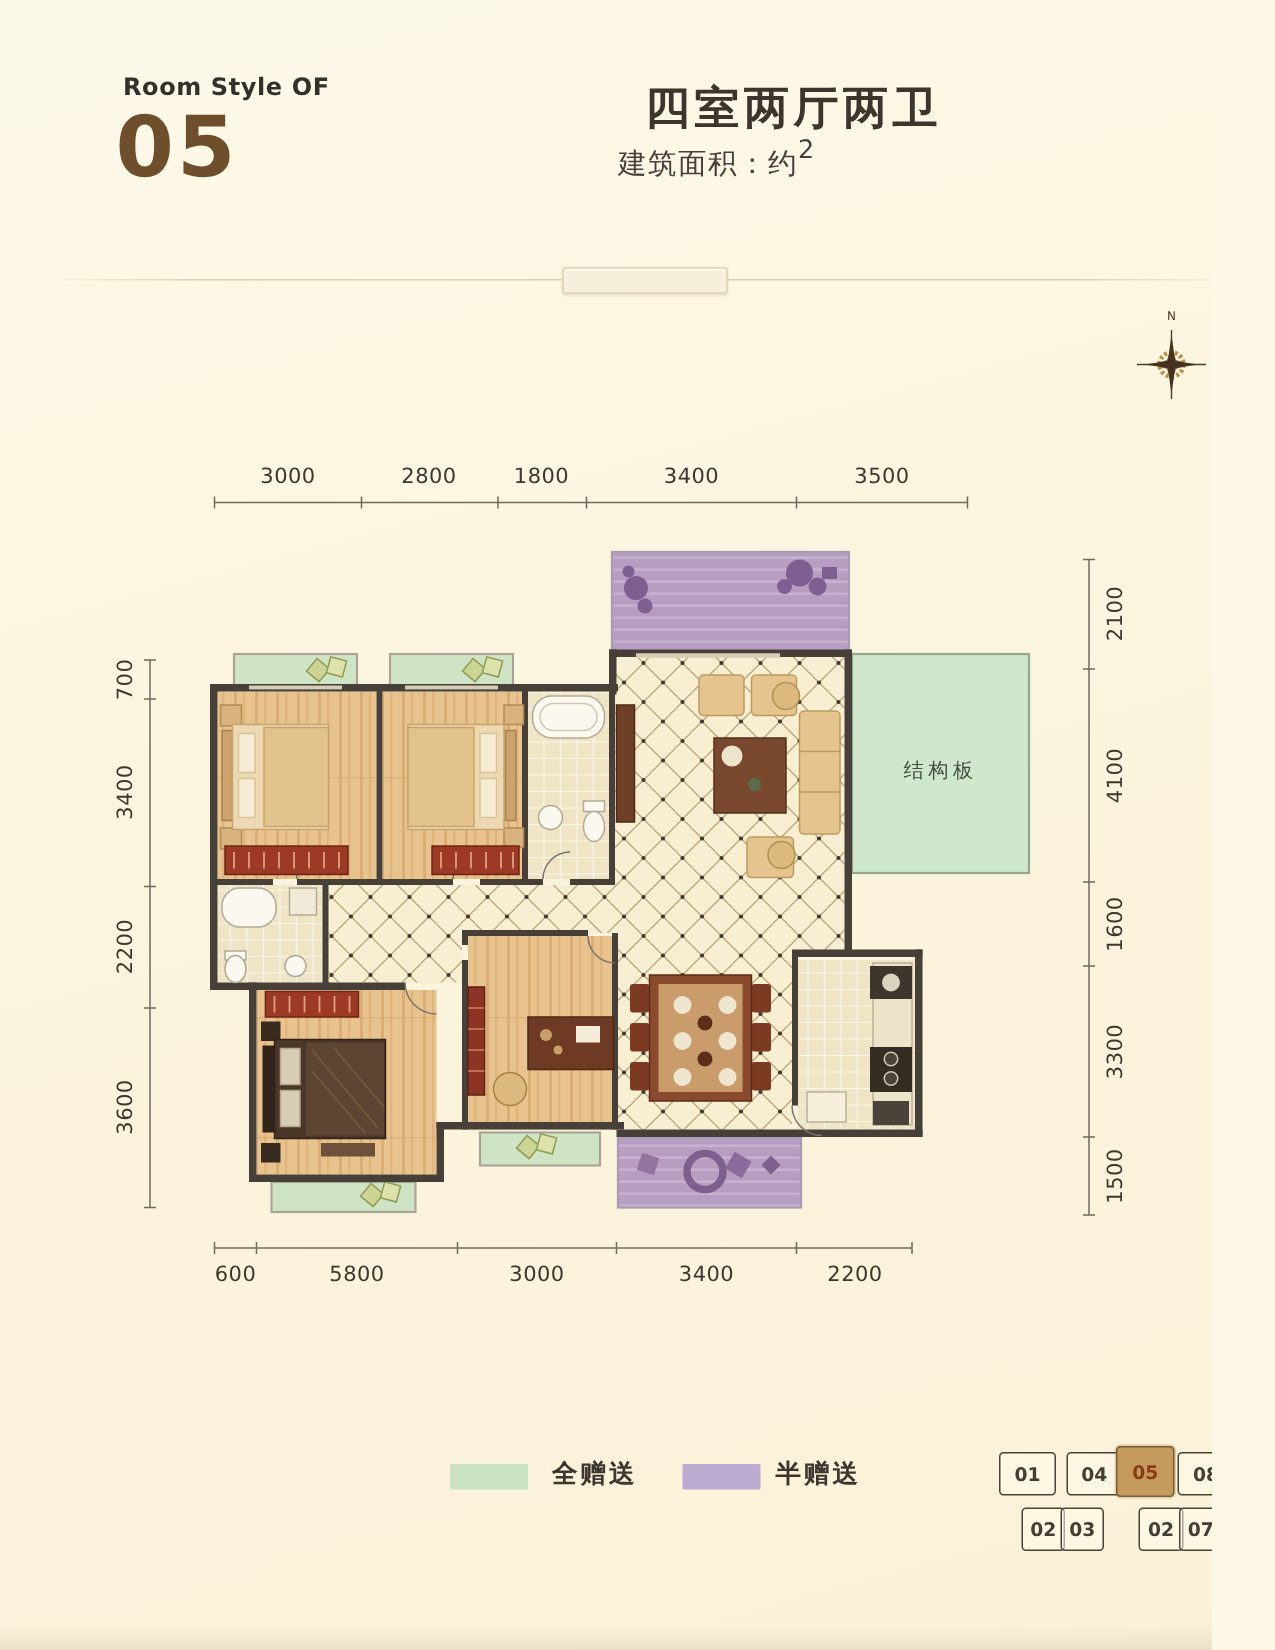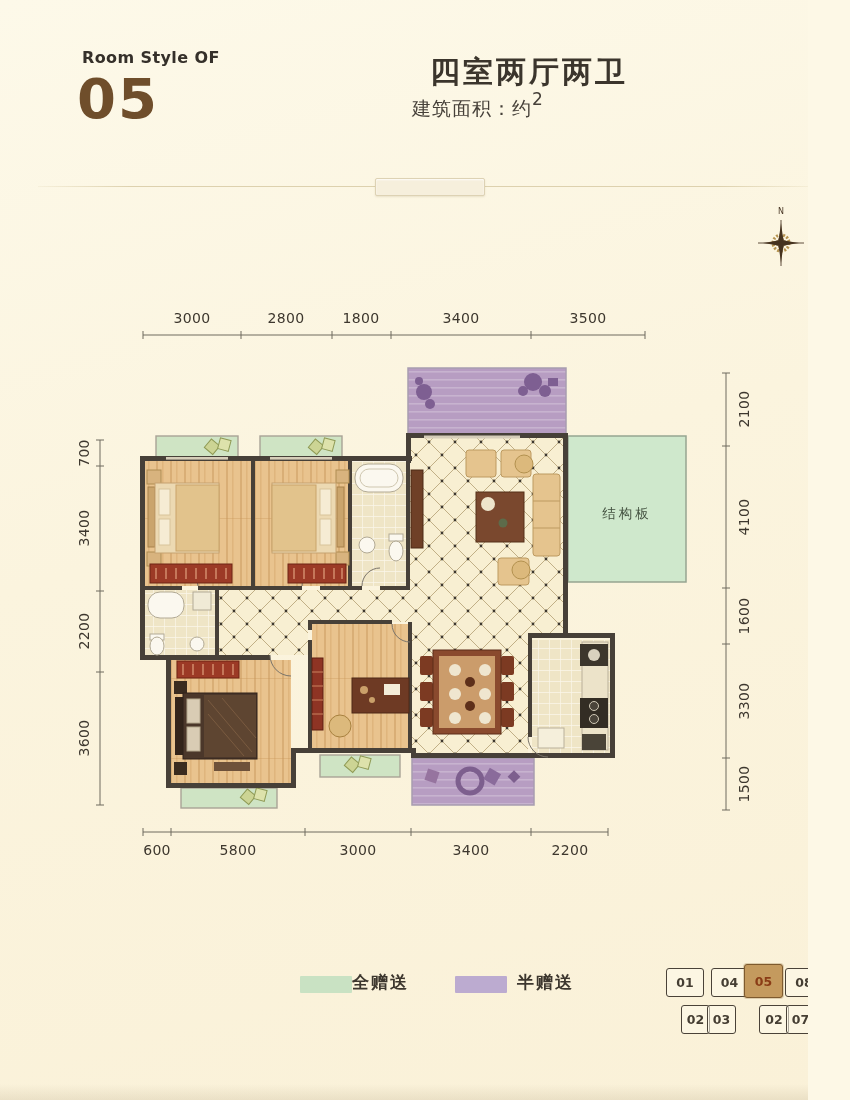--- a/index.html
+++ b/index.html
@@ -329,21 +329,21 @@
   <span class="dim v" style="left:84px;top:631px">2200</span>
   <span class="dim v" style="left:84px;top:738px">3600</span>
 
   <span class="dim v" style="left:744px;top:409px">2100</span>
   <span class="dim v" style="left:744px;top:517px">4100</span>
   <span class="dim v" style="left:744px;top:616px">1600</span>
   <span class="dim v" style="left:744px;top:701px">3300</span>
   <span class="dim v" style="left:744px;top:784px">1500</span>
 
   <div class="abs legend-swatch" style="left: 300px; top: 976px; background: rgb(201, 226, 195);"></div>
-  <span class="abs legend-label" style="left:352px;top:971px">全赠送</span>
+  <span class="abs legend-label" style="left:368px;top:971px">全赠送</span>
   <div class="abs legend-swatch" style="left: 455px; top: 976px; background: rgb(188, 171, 208);"></div>
   <span class="abs legend-label" style="left:517px;top:971px">半赠送</span>
 
   <div>
     <div class="unit" style="left:666px;top:968px;width:36px;height:27px">01</div>
     <div class="unit" style="left:711px;top:968px;width:35px;height:27px">04</div>
     <div class="unit unit-hl" style="left: 744px; top: 964px; width: 37px; height: 32px; background: rgb(196, 154, 94);">05</div>
     <div class="unit" style="left:785px;top:968px;width:36px;height:27px">08</div>
     <div class="unit" style="left:681px;top:1005px;width:27px;height:27px">02</div>
     <div class="unit" style="left:707px;top:1005px;width:27px;height:27px">03</div>

